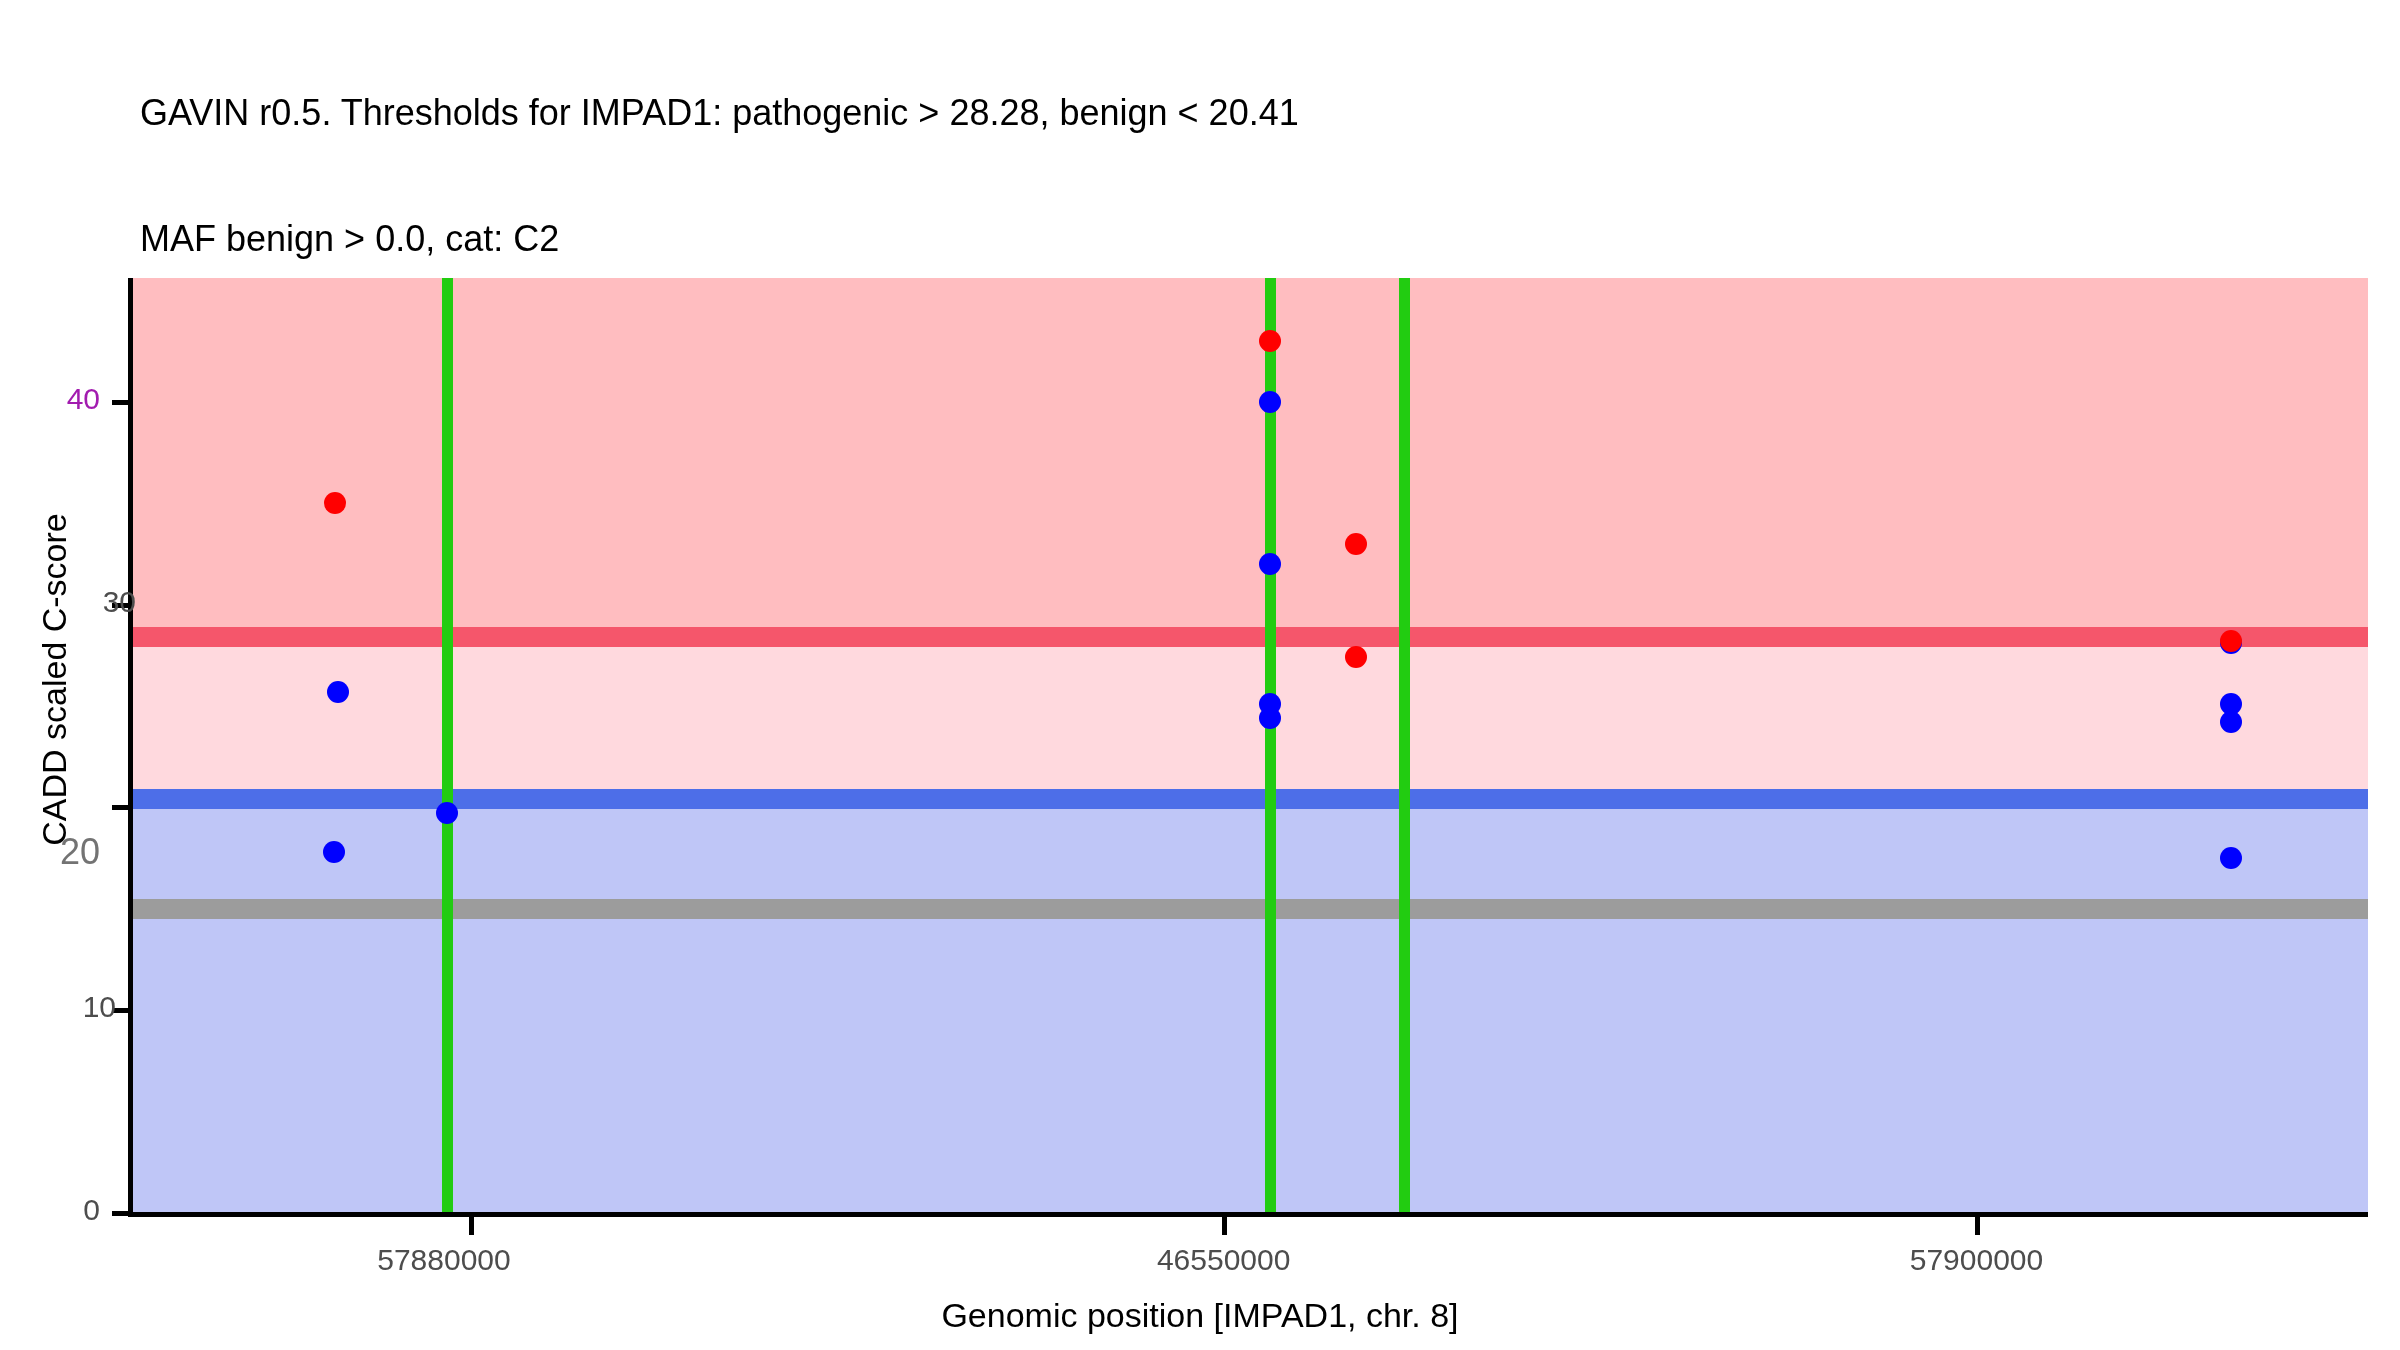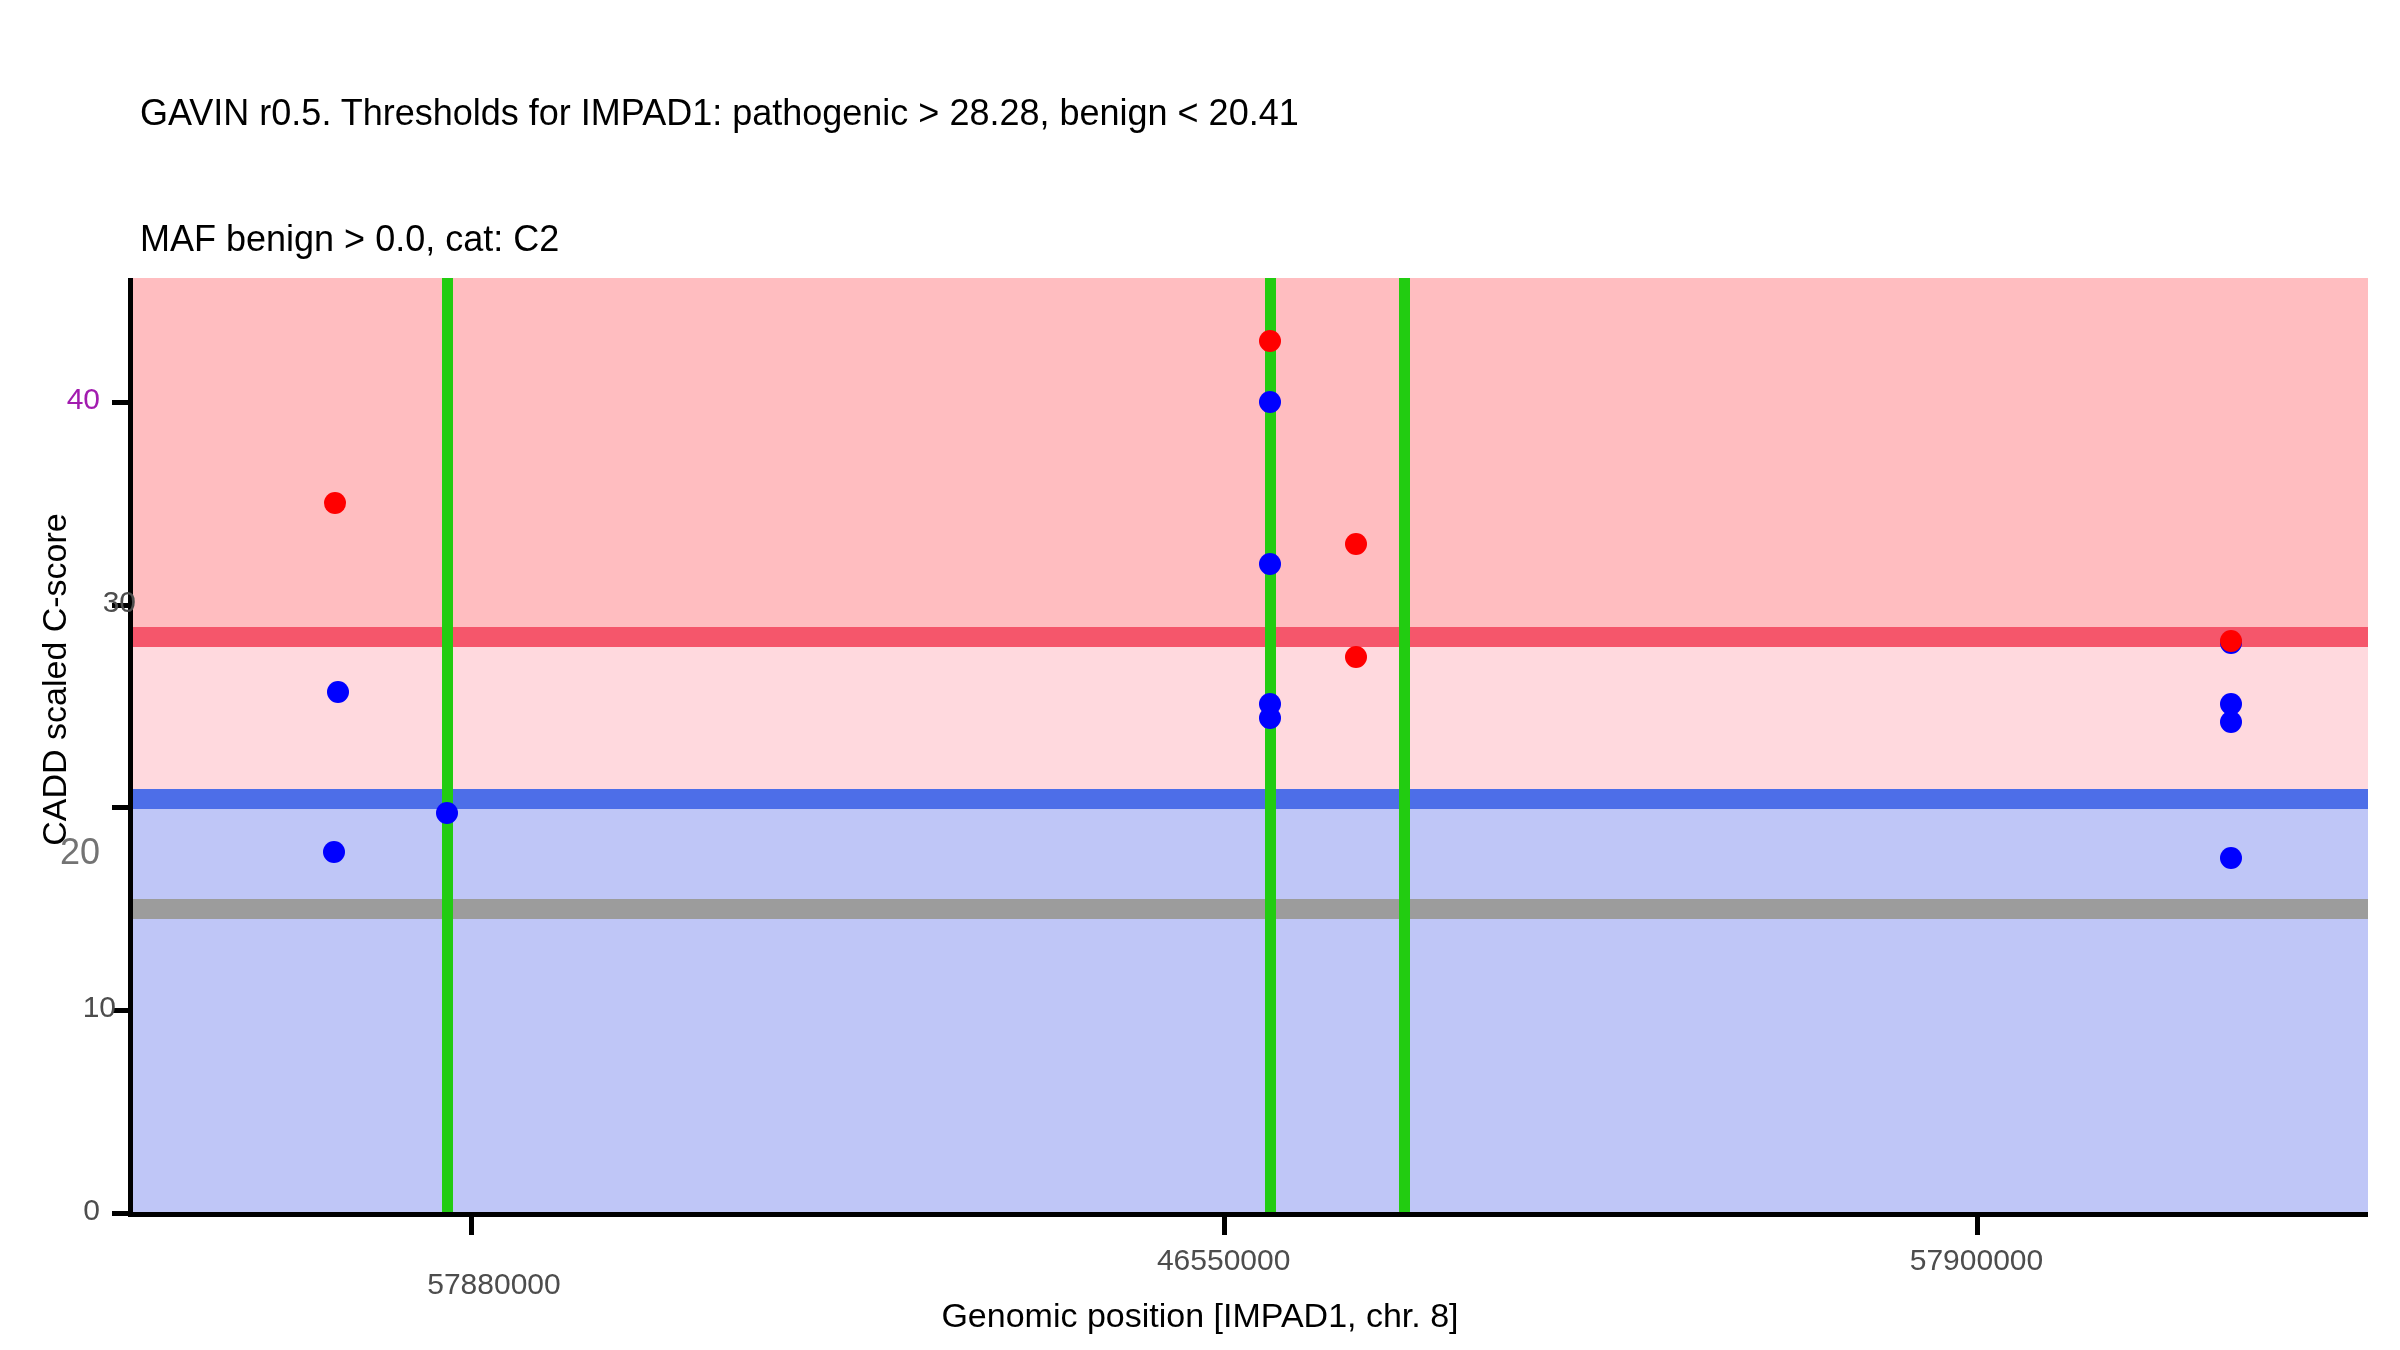--- a/index.html
+++ b/index.html
@@ -92,21 +92,21 @@
       <div style="position: absolute; left: 0px; width: 100px; text-align: right; font-size: 30px; color: rgb(77, 77, 77); top: 1193px;">0</div>
       <div class="ytick" style="top: 1008.18px;"></div>
       <div style="position: absolute; left: 16px; width: 100px; text-align: right; font-size: 30px; color: rgb(77, 77, 77); top: 990.18px;">10</div>
       <div class="ytick" style="top: 805.36px;"></div>
       <div style="position: absolute; left: 0px; width: 100px; text-align: right; font-size: 36px; color: #737373; top: 787.36px; margin-top: 44px;">20</div>
       <div class="ytick" style="top: 602.54px;"></div>
       <div style="position: absolute; left: 0px; width: 100px; text-align: right; font-size: 30px; color: rgb(77, 77, 77); top: 584.54px; padding-left: 36px;">30</div>
       <div class="ytick" style="top: 399.72px;"></div>
       <div style="position: absolute; left: 0px; width: 100px; text-align: right; font-size: 30px; color: #a21caf; top: 381.72px;">40</div>
       <div class="xtick" style="left: 468.788px;"></div>
-      <div class="xtick-lab" style="left: 494px; margin-top: 24px;">57880000</div>
+      <div class="xtick-lab" style="left: 444px;">57880000</div>
       <div class="xtick" style="left: 1221.65px;"></div>
       <div class="xtick-lab" style="left: 1223.65px;">46550000</div>
       <div class="xtick" style="left: 1974.51px;"></div>
       <div class="xtick-lab" style="left: 1976.51px;">57900000</div>
     </div>
 
   <div id="ylab">CADD scaled C-score</div>
   <div id="xlab">Genomic position [IMPAD1, chr. 8]</div>
 
 </div>

